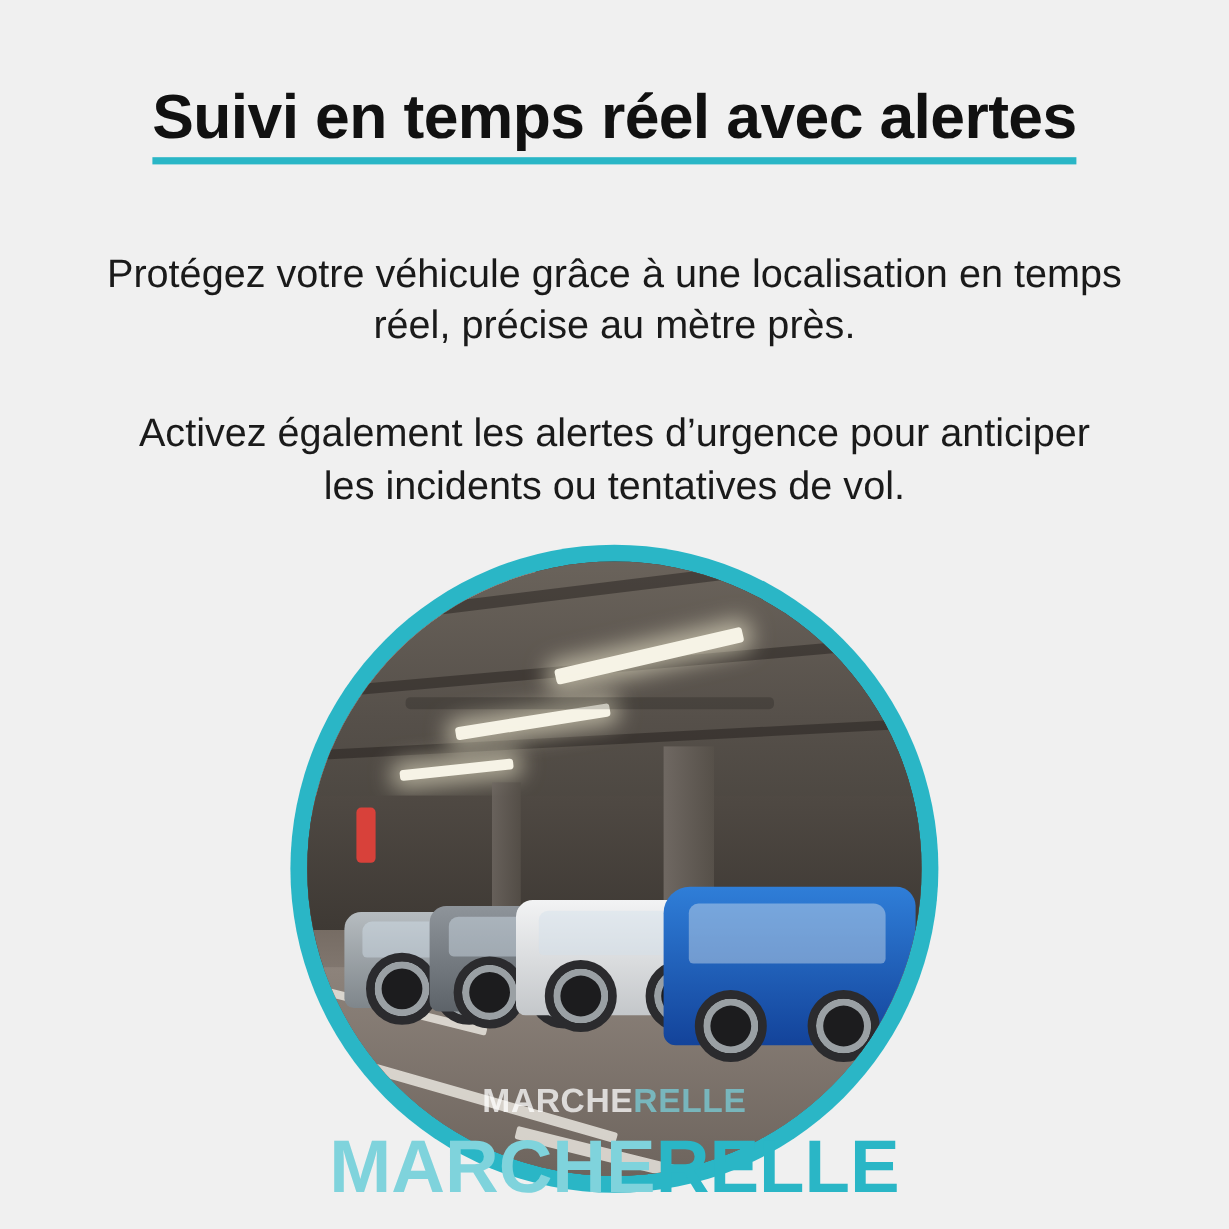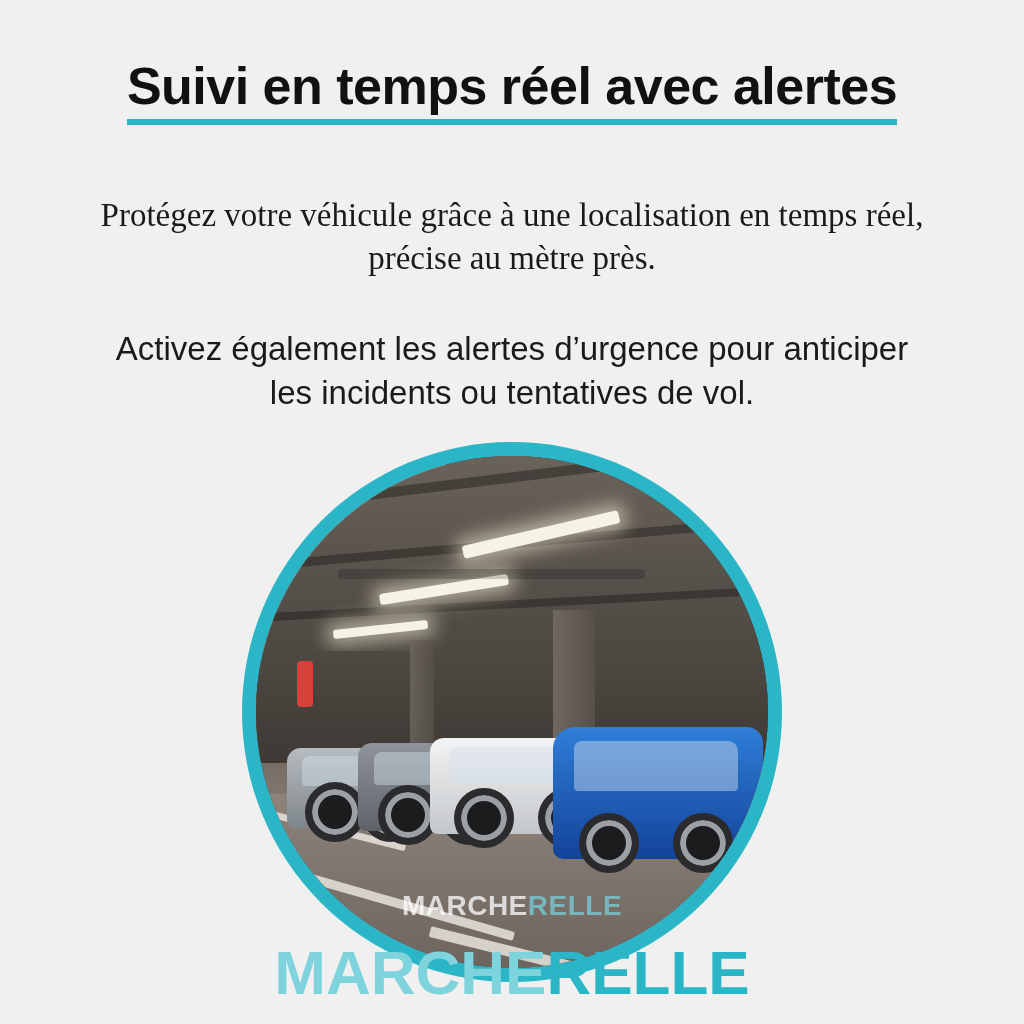--- a/index.html
+++ b/index.html
@@ -15,21 +15,21 @@
   }
   .slide {
     position: relative;
     width: 1024px;
     height: 1024px;
     background: #f0f0f0;
     display: flex;
     flex-direction: column;
     align-items: center;
     box-sizing: border-box;
-    padding-top: 22px;
+    padding-top: 34px;
   }
 
   
   .headline-wrap {
     width: 100%;
     text-align: center;
   }
   .headline {
     display: inline-block;
     font-size: 52px;
@@ -51,21 +51,21 @@
   .para {
     font-size: 33px;
     font-weight: 400;
     color: #1a1a1a;
     line-height: 1.32;
     margin: 0 auto;
   }
   .para + .para {
     margin-top: 46px;
   }
-  .para-1 { width: 860px; font-family: Liberation Serif, serif; }
+  .para-1 { width: 860px; }
   .para-2 { width: 840px; }
 
   
   .photo-frame {
     position: relative;
     margin-top: 28px;
     width: 540px;
     height: 540px;
     border-radius: 50%;
     background: #2ab6c6;

